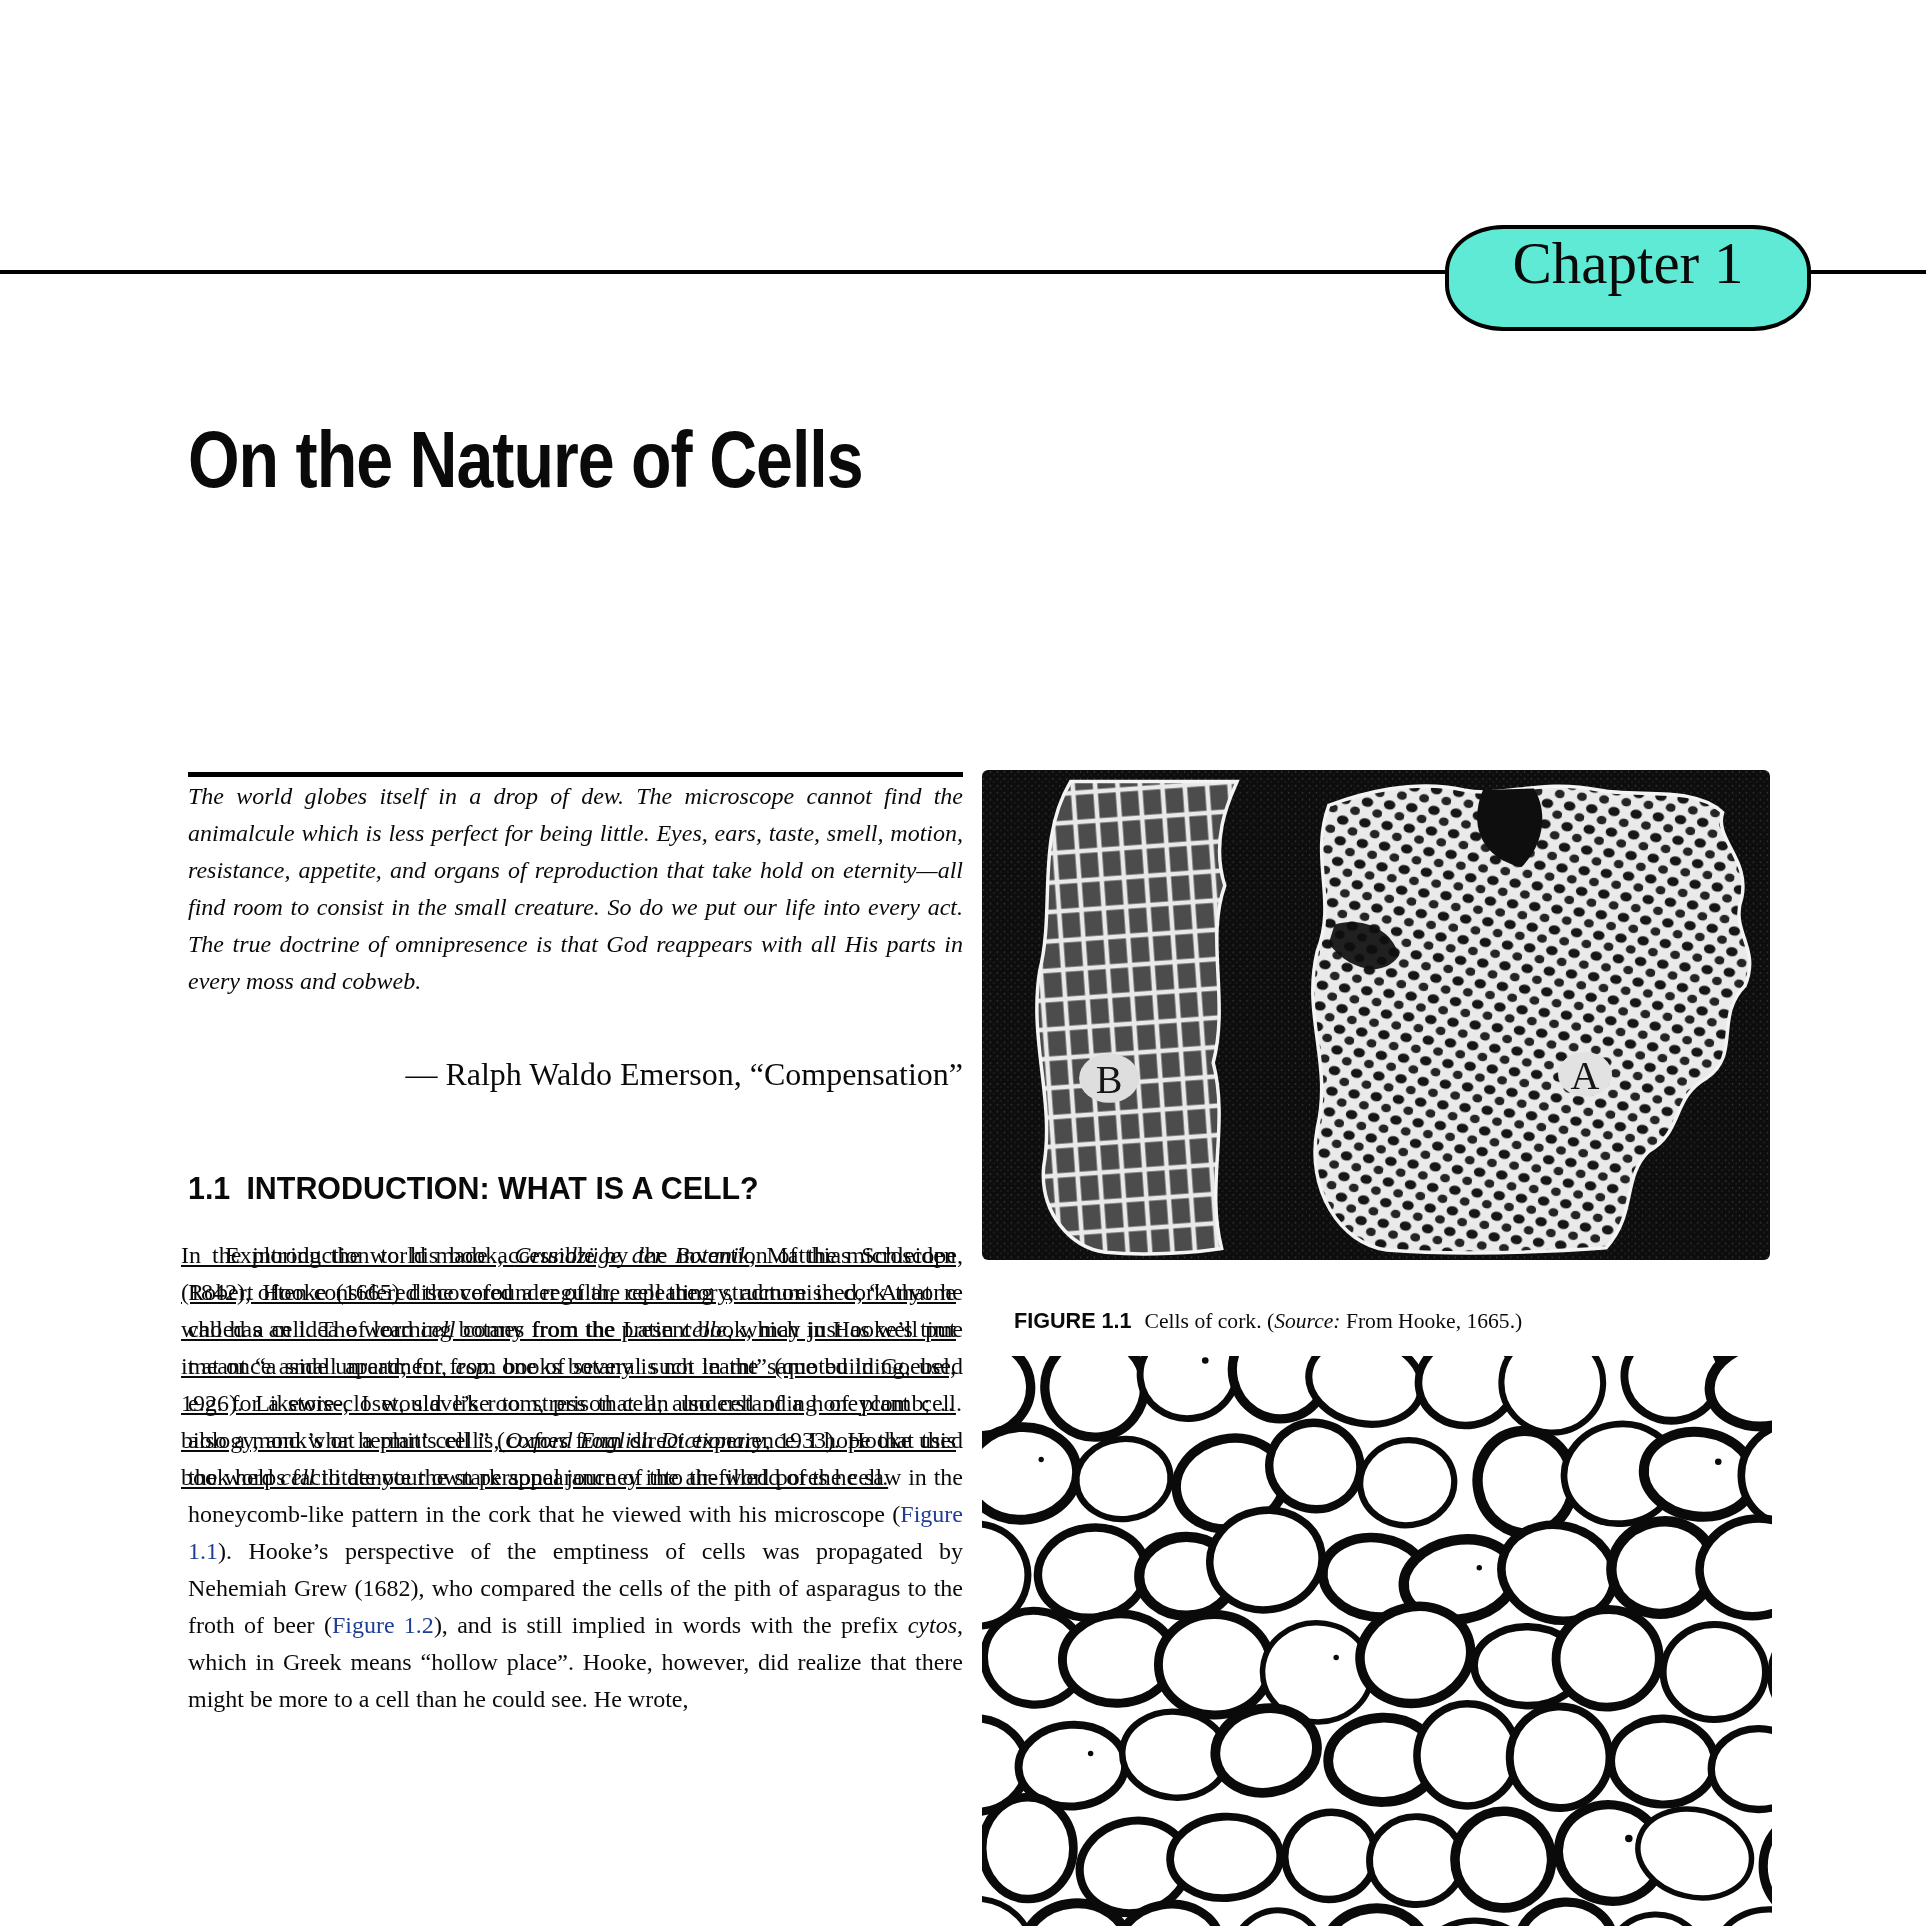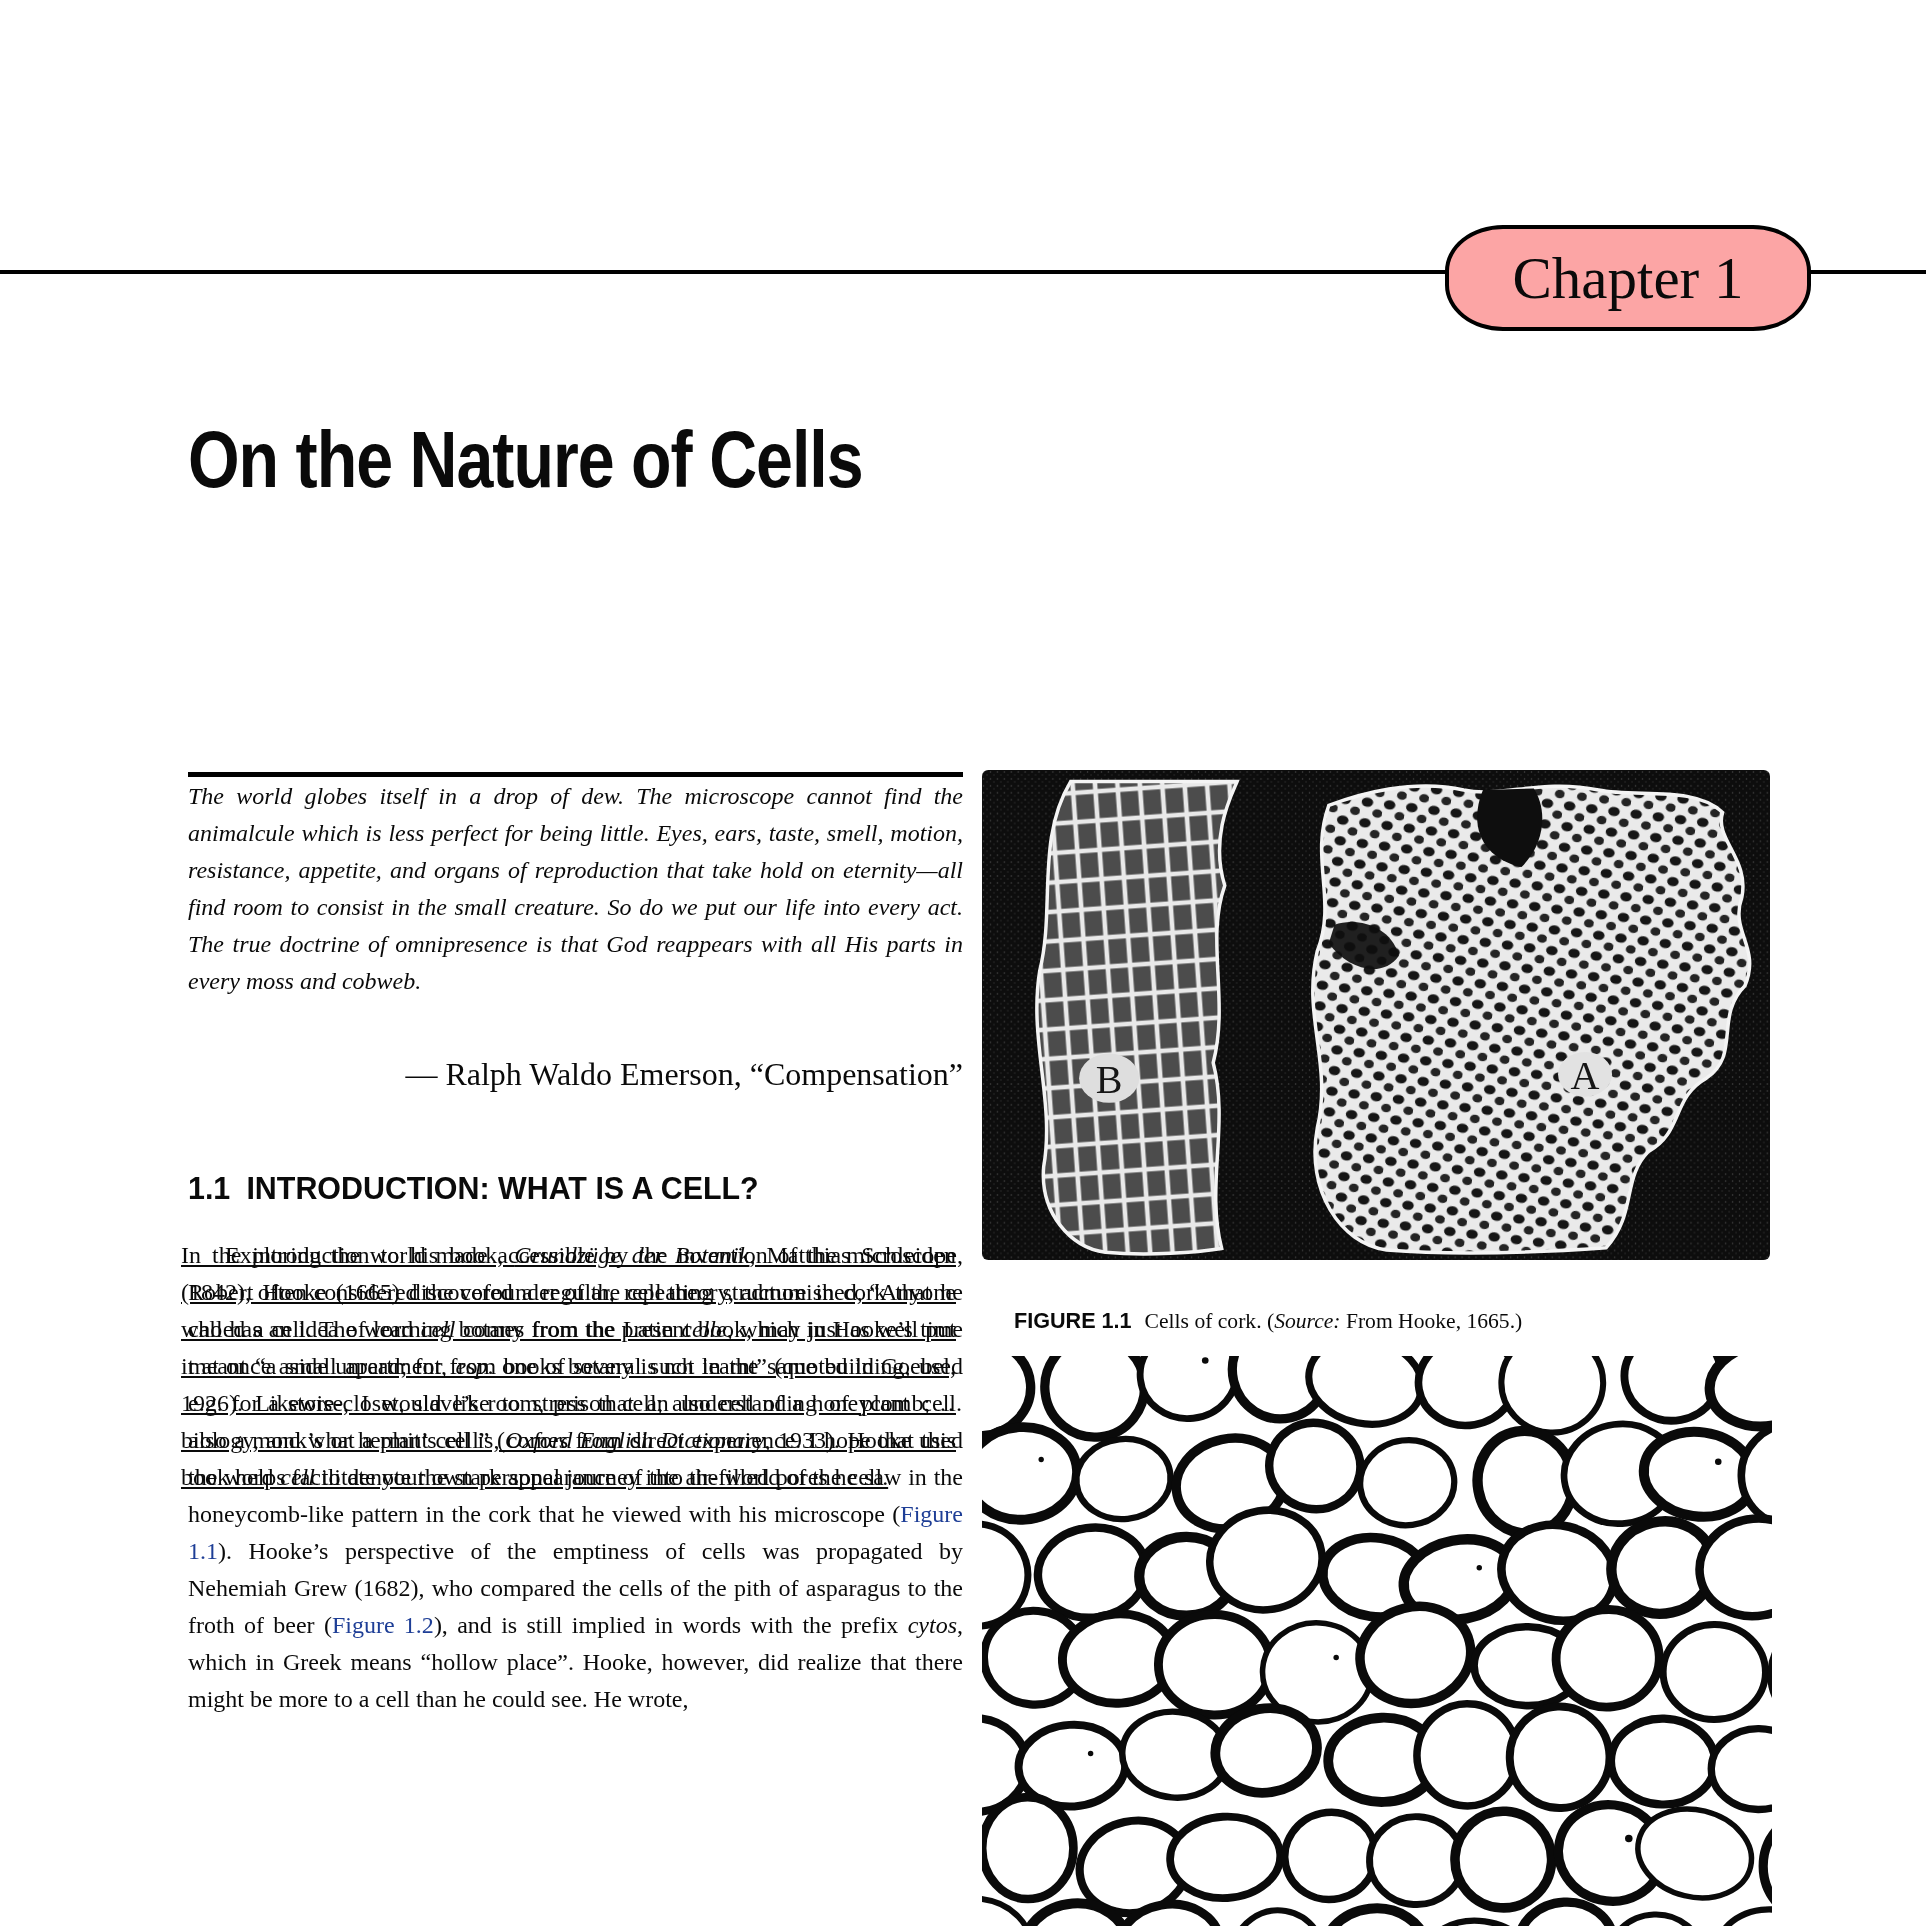--- a/index.html
+++ b/index.html
@@ -9,22 +9,22 @@
     background:#ffffff;
     font-family:"Liberation Serif", serif;
     color:#0a0a0a;
     overflow:hidden;
   }
   .abs{position:absolute;}
   
   #top-rule{left:0;top:270px;width:1965px;height:3.5px;background:#000;}
   #chapter-badge{
     left:1445px;top:225px;width:366px;height:106px;
-    background:#fca5a5;border:4.6px solid #000;border-radius:58px/46px;
-    display:flex;align-items:center;justify-content:center;
+    background:#5eead4;border:4.6px solid #000;border-radius:58px/46px;
+    display:flex;justify-content:center;
     box-sizing:border-box;
   }
   #chapter-badge span{font-size:59px;font-family:"Liberation Serif",serif;}
   
   #page-title{
     left:188px;top:414px;width:1002px;
     font-family:"Liberation Sans",sans-serif;font-weight:bold;
     font-size:79px;letter-spacing:-1.2px;white-space:nowrap;
     transform:scaleX(0.84);transform-origin:left top;
   }

